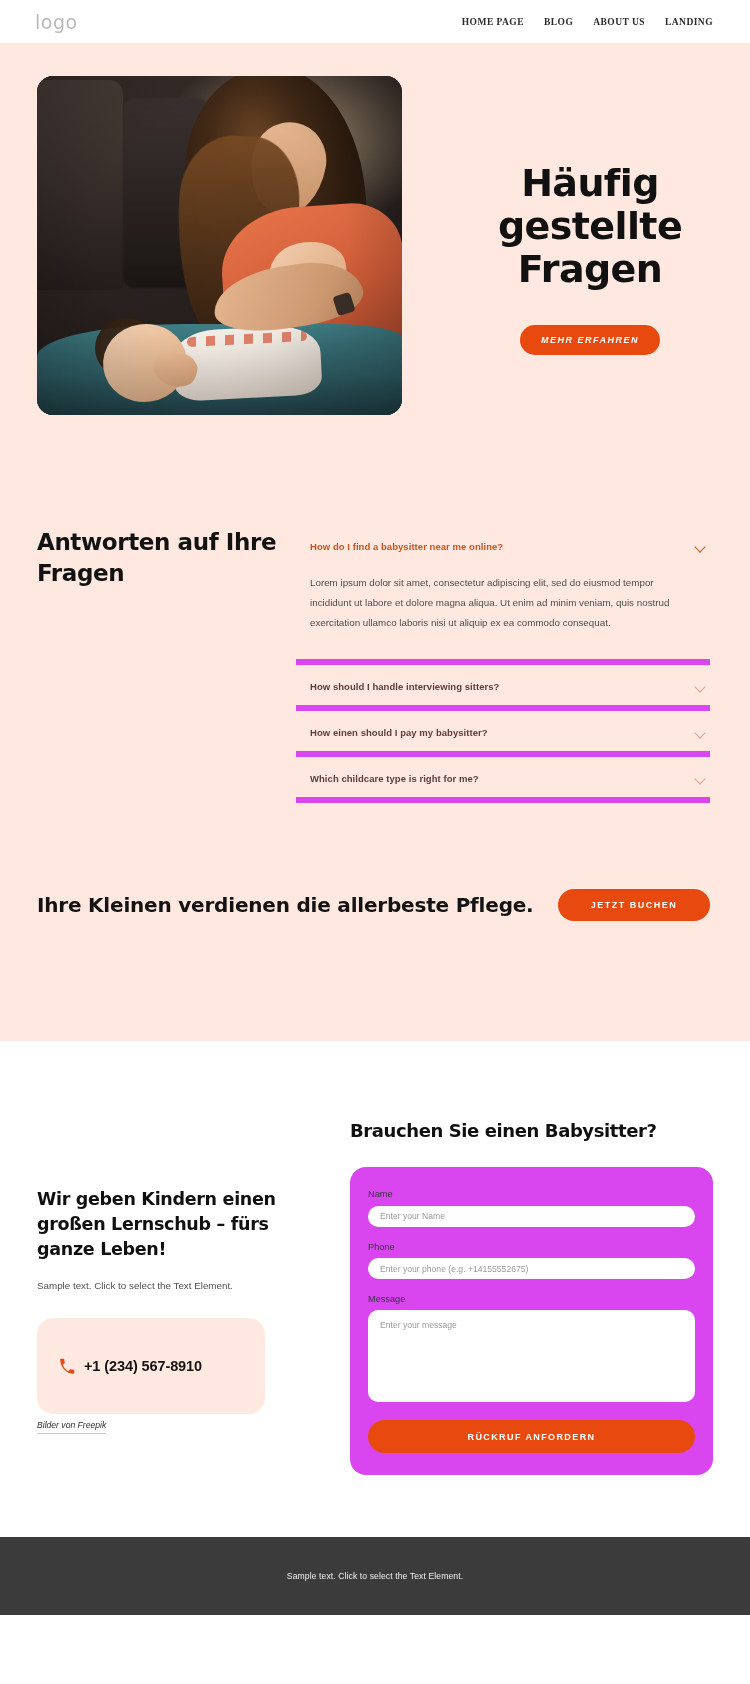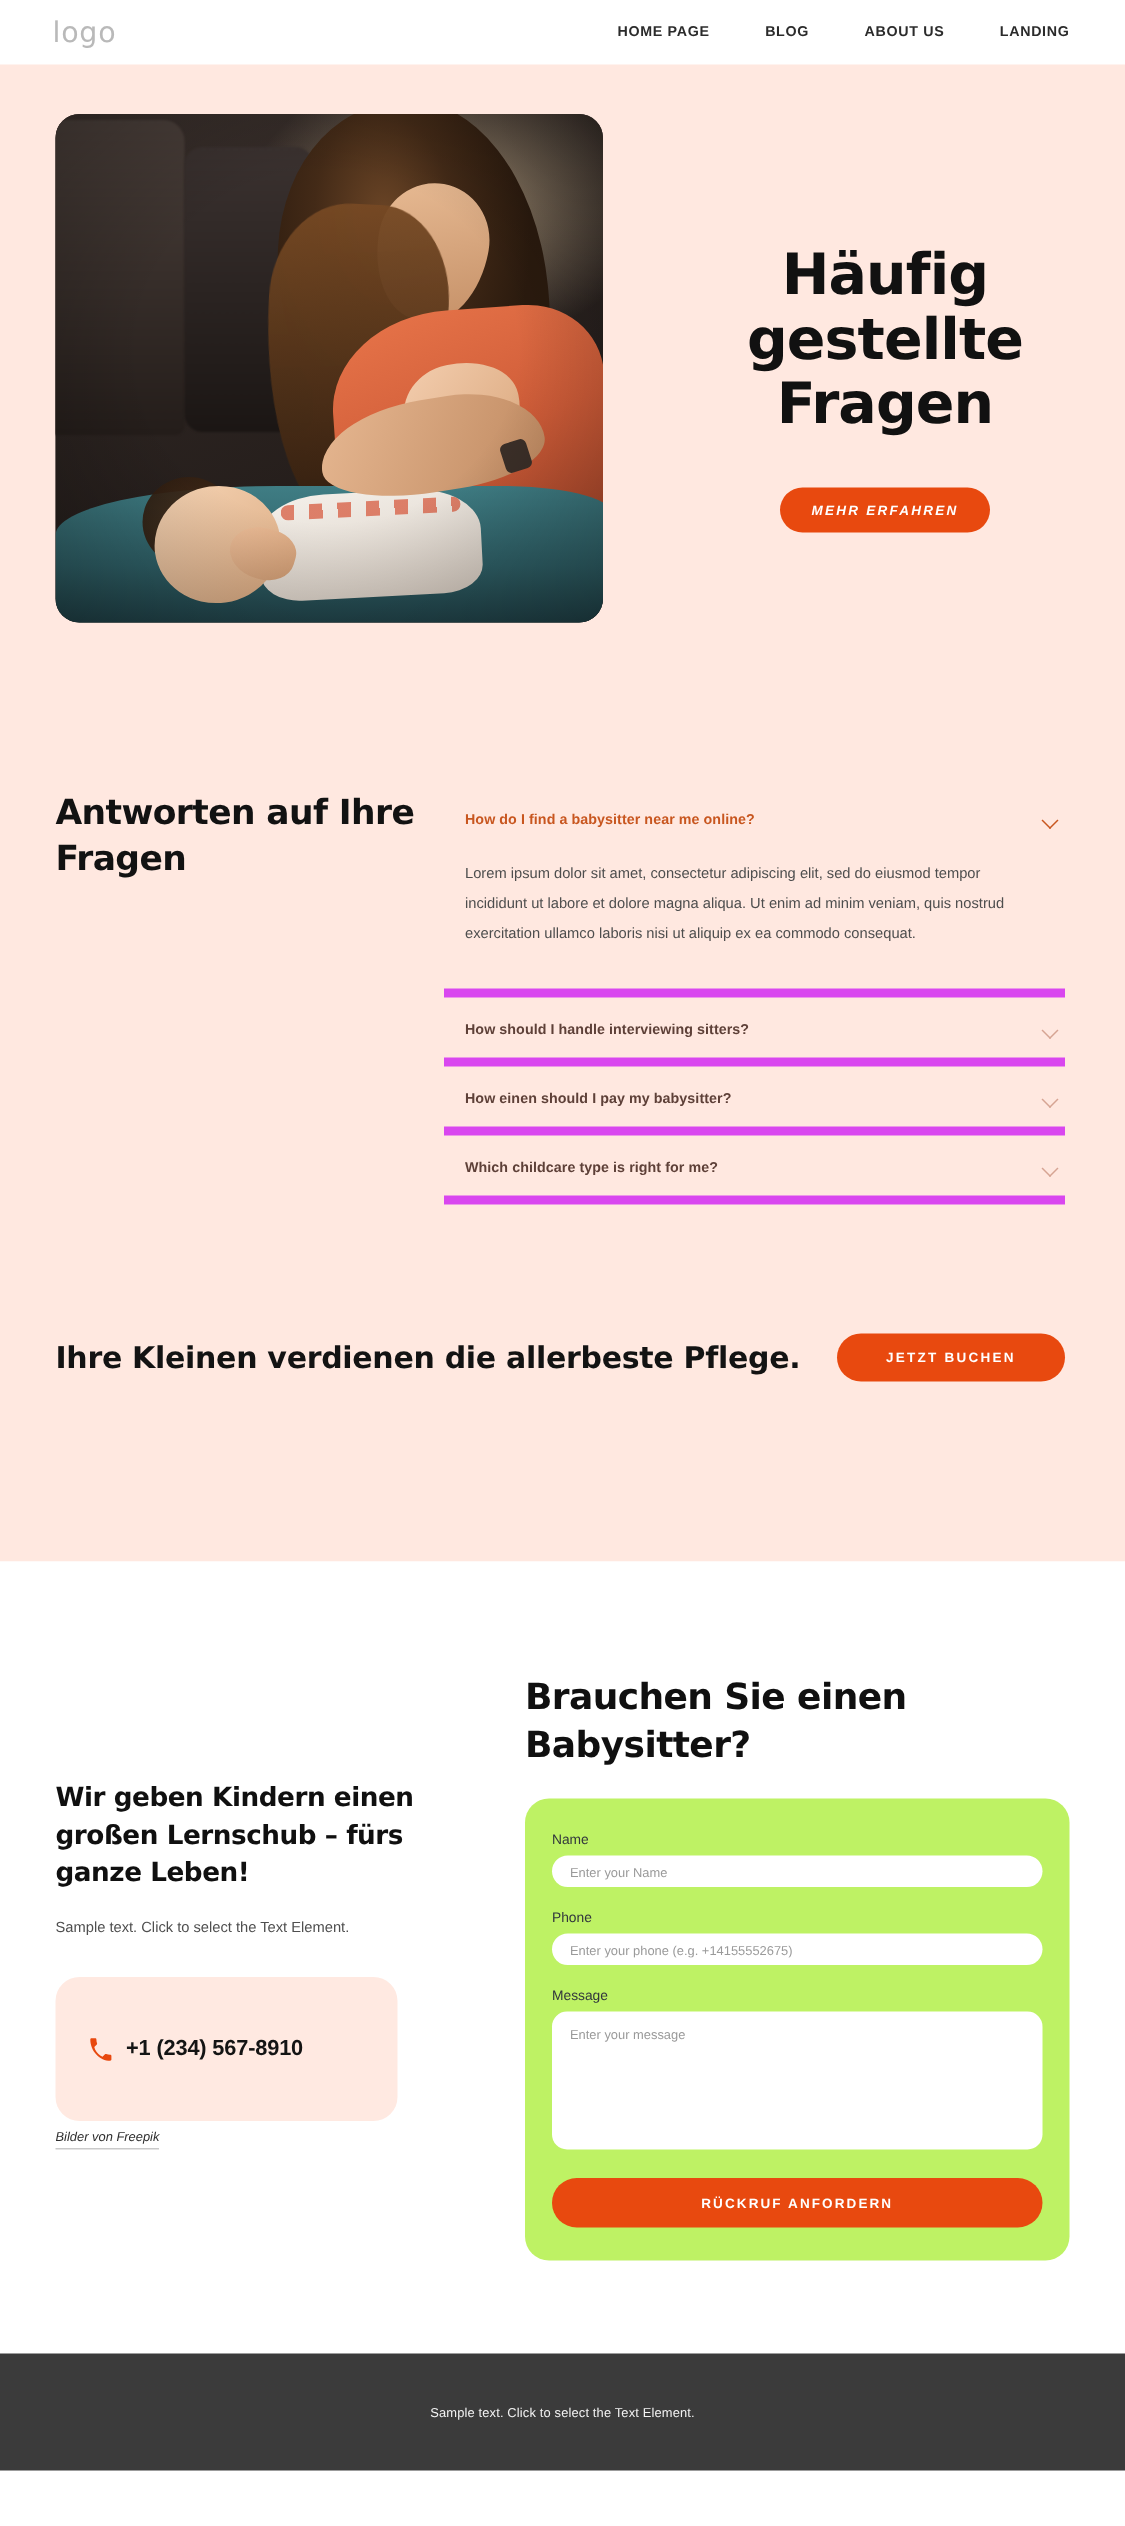--- a/index.html
+++ b/index.html
@@ -31,21 +31,22 @@
     font-family: "DejaVu Sans", sans-serif;
     font-size: 19px;
     letter-spacing: 0.5px;
     color: #b9b9b9;
     font-weight: 400;
   }
   .nav {
     margin-left: auto;
     display: flex;
     align-items: center;
-    gap: 37px;
+    gap: 20px;
+    font-family: Liberation Serif, serif;
   }
   .nav-item {
     font-size: 9.5px;
     letter-spacing: 0.45px;
     color: #2b2b2b;
     font-weight: 600;
     text-transform: uppercase;
     white-space: nowrap;
     text-decoration: none;
   }
@@ -321,29 +322,29 @@
     font-style: italic;
     color: #2e2e2e;
     display: inline-block;
     border-bottom: 1px solid #c9c9c9;
     padding-bottom: 3px;
   }
 
   .contact-right { flex: 1; padding-left: 39px; }
   .form-title {
     font-family: "DejaVu Sans", sans-serif;
-    font-size: 24px;
+    font-size: 18px;
     line-height: 32px;
     font-weight: bold;
     letter-spacing: -0.4px;
     color: #101010;
     margin-bottom: 20px;
   }
   .form-card {
-    background: #bef264;
+    background: #d946ef;
     border-radius: 16px;
     padding: 22px 18px 22px 18px;
   }
   .field-label {
     font-size: 9.2px;
     color: #32373d;
     margin-bottom: 6px;
     display: block;
   }
   .field {

